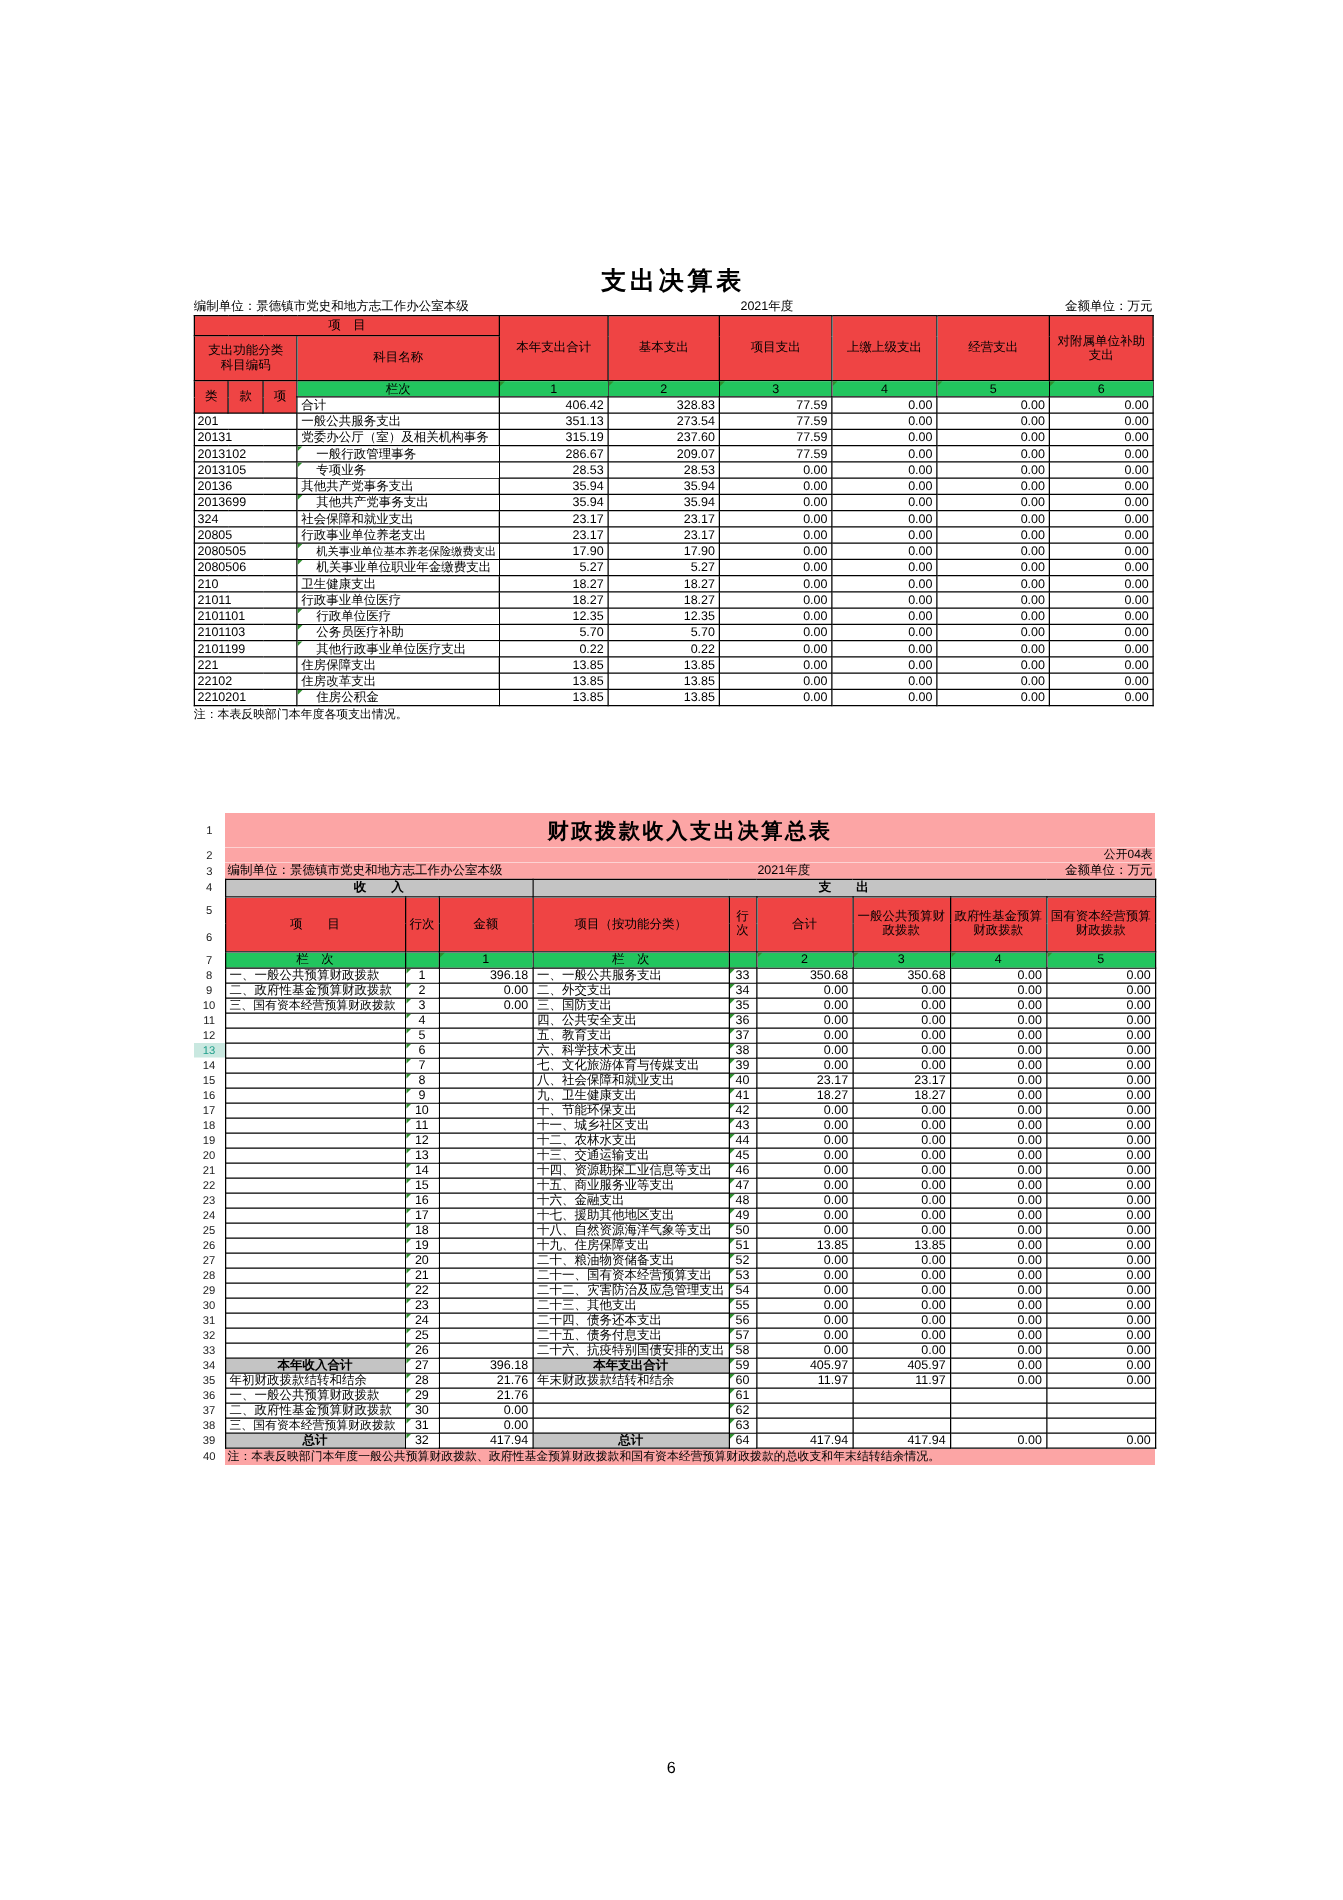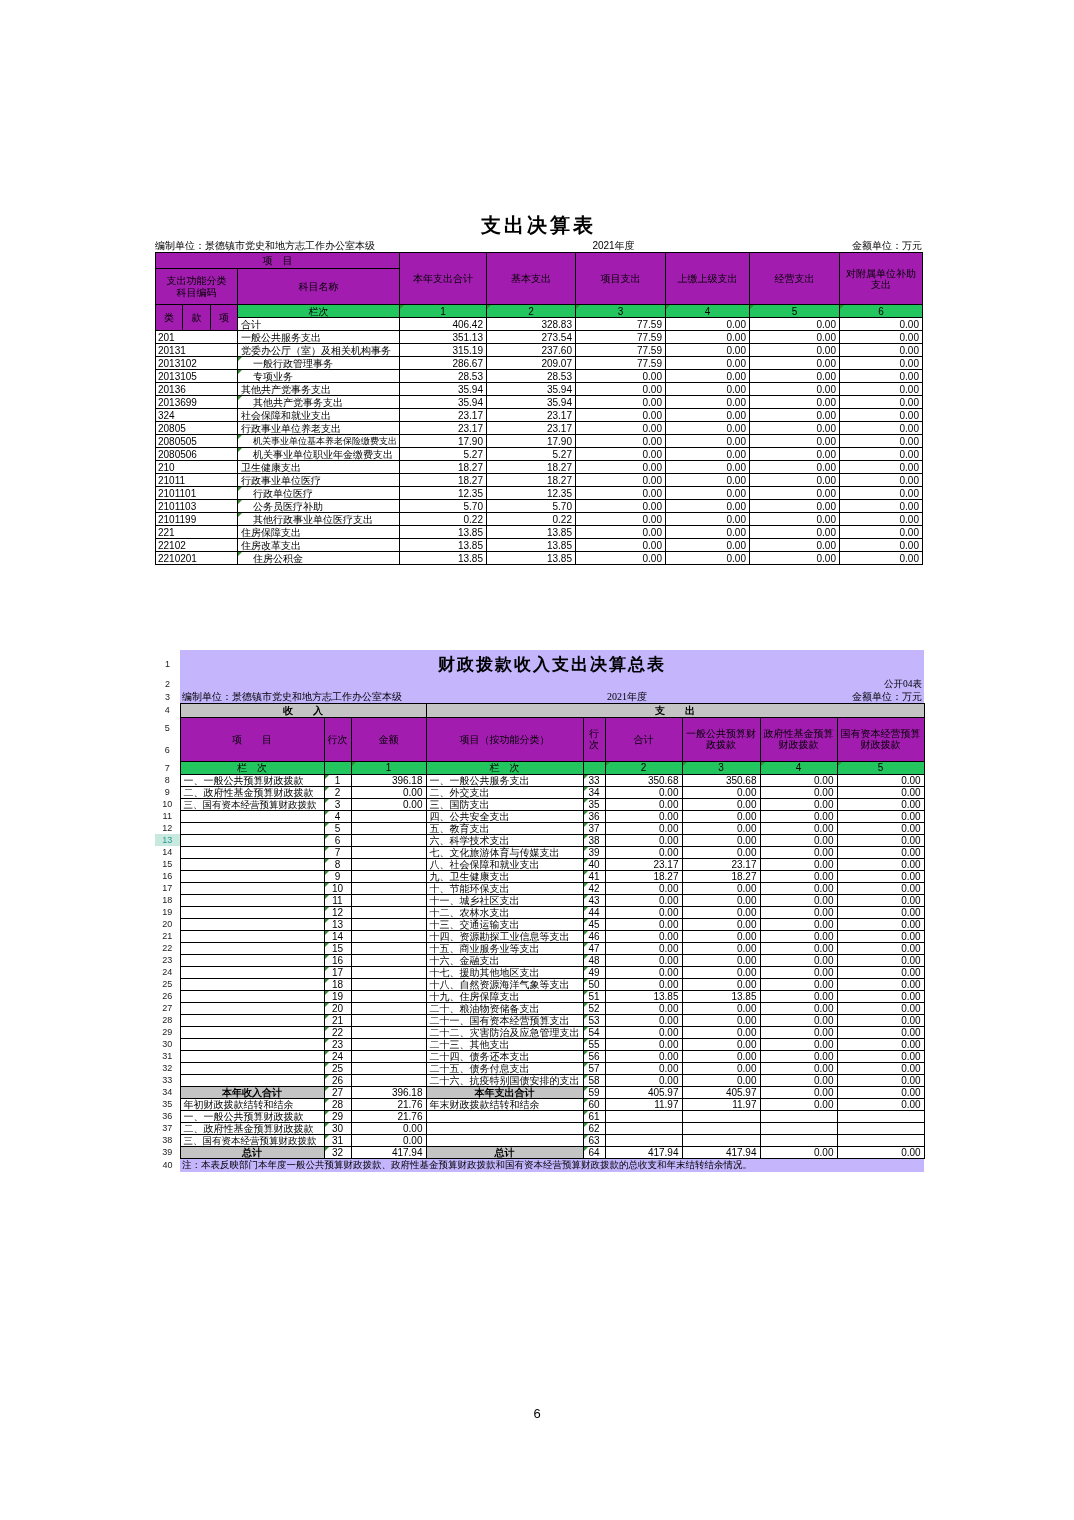--- a/index.html
+++ b/index.html
@@ -10,35 +10,35 @@
   }
   #page{position:absolute;inset:0;background:#fff;}
 
   
   table{border-collapse:collapse;table-layout:fixed;}
   td,th{
     border:1px solid #000;font-size:10px;font-weight:normal;
     padding:0 2px;line-height:11px;overflow:hidden;white-space:nowrap;
     vertical-align:middle;
   }
-  th{background:#a21caf;white-space:normal;text-align:center;}
+  th{background:#ef4444;white-space:normal;text-align:center;}
   .shade{background:#c4c4c4;}
   .amt{text-align:right;padding-right:3px;background:#fff;}
   .rn{text-align:center;background:#fff;}
   .ctr{text-align:center;}
   .total{background:#c4c4c4;font-weight:bold;text-align:center;}
   .pre{white-space:pre-line;line-height:12px;}
   
   .tri{position:relative;}
   .tri::before{
     content:"";position:absolute;left:0;top:0;width:0;height:0;
     border-top:4px solid #2f8f2f;border-right:4px solid transparent;
   }
   
-  .nob{border:none;background:#c4b5fd;white-space:nowrap;font-family:Liberation Serif, serif;}
+  .nob{border:none;background:#fca5a5;white-space:nowrap;}
   
   .g{
     border:none;background:#fff;font-size:9px;color:#222;
     text-align:center;padding:0;line-height:10px;
   }
   .g.hl{background:#c9e8e0;color:#1f9e8a;}
 
   
   #t1block{position:absolute;left:155px;top:188px;width:767px;margin-top:24px;}
   .title1{font-size:20px;font-weight:bold;text-align:center;letter-spacing:3px;height:26px;line-height:26px;}
@@ -312,20 +312,21 @@
             <td class="name lbl ind tri">住房公积金</td>
             <td class="amt">13.85</td>
             <td class="amt">13.85</td>
             <td class="amt">0.00</td>
             <td class="amt">0.00</td>
             <td class="amt">0.00</td>
             <td class="amt">0.00</td>
           </tr>
         </tbody>
     </table>
+    <div class="note">注：本表反映部门本年度各项支出情况。</div>
   </div>
 
   <div id="t2block">
     <table id="t2">
       <colgroup>
         <col style="width:25px">
         <col style="width:144px">
           <col style="width:27px">
           <col style="width:75px">
         <col style="width:157px">

